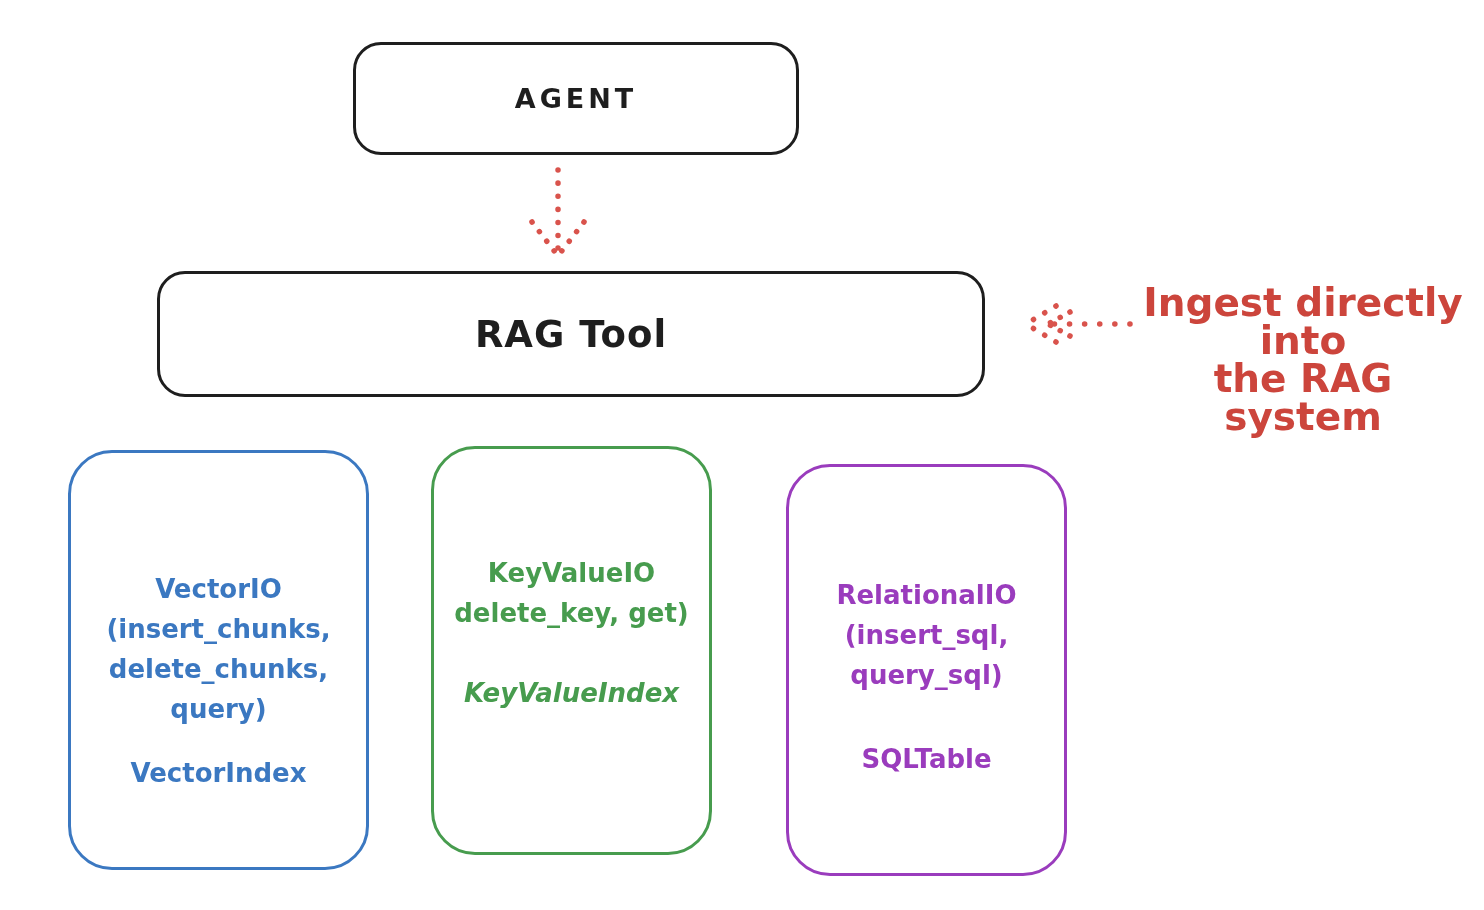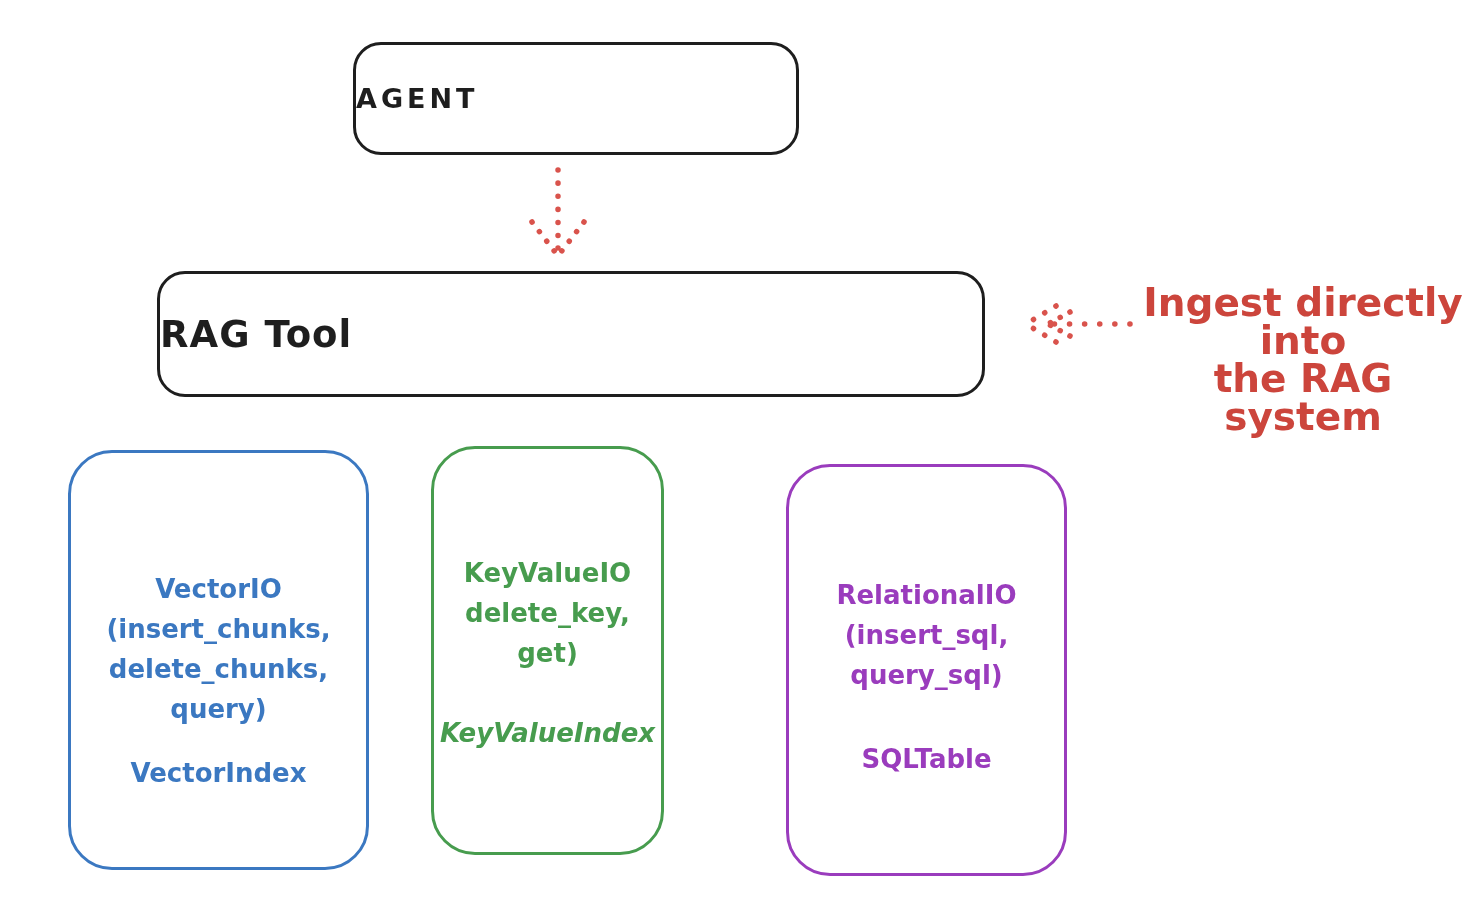--- a/index.html
+++ b/index.html
@@ -12,20 +12,21 @@
     width: 1484px;
     height: 910px;
     background: #ffffff;
     overflow: hidden;
   }
   .box {
     position: absolute;
     background: #ffffff;
     display: flex;
     align-items: center;
+    justify-content: center;
   }
   .black-box {
     border: 3.5px solid #1e1e1e;
     border-radius: 28px;
     color: #1e1e1e;
   }
   .agent-box {
     left: 353px; top: 42px;
     width: 446px; height: 113px;
     font-size: 27px;
@@ -53,21 +54,21 @@
   .backend .index-label { margin-top: 24px; }
   .backend-blue {
     left: 68px; top: 450px;
     width: 301px; height: 420px;
     border: 3.5px solid #3b78c1;
     color: #3b78c1;
     padding-top: 116px;
   }
   .backend-green {
     left: 431px; top: 446px;
-    width: 233px; height: 409px;
+    width: 281px; height: 409px;
     border: 3.5px solid #479c4e;
     color: #479c4e;
     padding-top: 104px;
   }
   .backend-green .index-label { margin-top: 40px; font-style: italic; }
   .backend-purple {
     left: 786px; top: 442px;
     width: 281px; height: 412px;
     border: 3.5px solid #9a3cbd;
     color: #9a3cbd;

